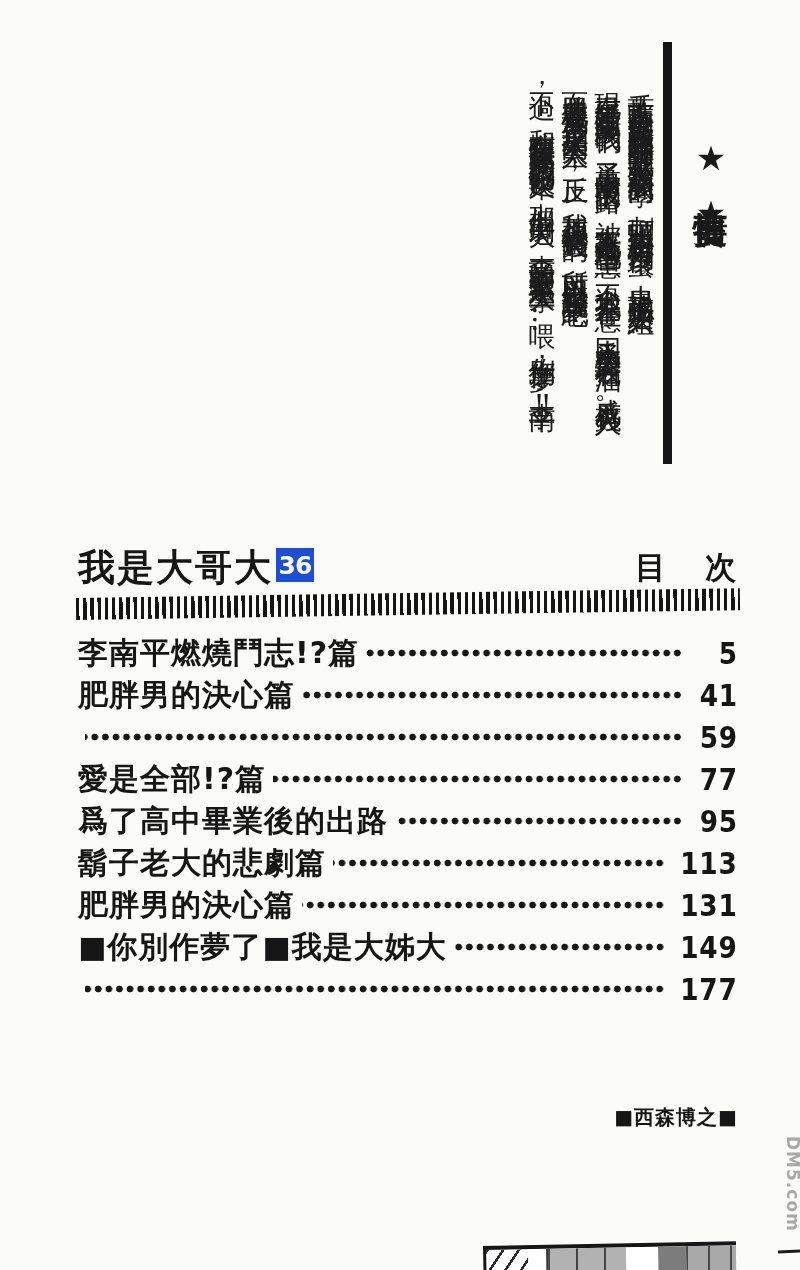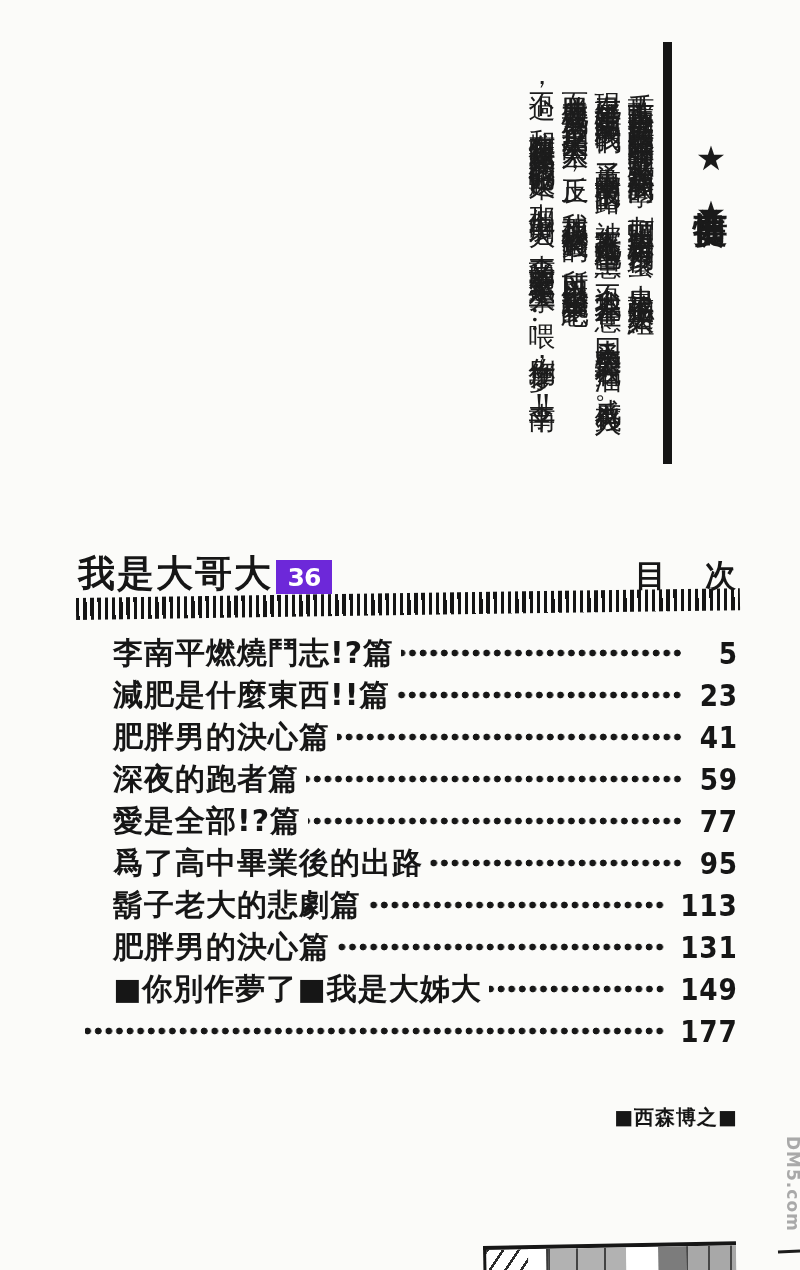--- a/index.html
+++ b/index.html
@@ -28,49 +28,49 @@
     writing-mode:vertical-rl;text-orientation:mixed;
     font-family:"DejaVu Serif","Liberation Serif",serif;
     font-size:27px;letter-spacing:3px;line-height:33px;
     color:#1c1c1c;
     line-break:anywhere;word-break:break-all;
   }
   .recap-text p{margin:0;padding:0;text-indent:1em;}
   
   .toc-header{
     position:absolute;left:78px;top:548px;width:662px;height:46px;
-    display:flex;align-items:flex-end;
+    display:flex;
   }
   .toc-title{
     font-size:37px;font-weight:bold;letter-spacing:2px;line-height:40px;
     white-space:nowrap;
   }
   .volume-box{
     display:inline-flex;align-items:center;justify-content:center;
-    width:56px;height:34px;background:#6d28d9;color:#fff;
+    width:38px;height:34px;background:#1d4ed8;color:#fff;
     font-size:25px;font-weight:bold;margin-left:3px;
     letter-spacing:-1px;
   }
   .toc-heading{
     margin-left:auto;font-size:31px;font-weight:bold;line-height:38px;
     white-space:nowrap;letter-spacing:4px;
   }
   .stripe-bar{
     position:absolute;left:76px;top:598px;width:664px;height:22px;
     background:repeating-linear-gradient(90deg,#141414 0 3.4px,transparent 3.4px 7.2px);
     transform:rotate(-0.85deg);transform-origin:left center;
   }
   .toc-list{
     position:absolute;left:78px;top:632px;width:660px;
   }
   .toc-row{
     display:flex;align-items:center;height:42px;
   }
   .toc-label{
-    font-size:30px;font-weight:bold;letter-spacing:1px;white-space:nowrap;margin-left:35px;
+    font-size:30px;font-weight:bold;letter-spacing:1px;white-space:nowrap;
   }
   .toc-leader{
     flex:1;height:12px;margin:0 5px 0 7px;
     background-image:radial-gradient(circle at 5px 6px,#171717 3.1px,transparent 3.7px);
     background-size:10.6px 12px;background-repeat:repeat-x;
     background-position:right center;
   }
   .toc-page{
     font-size:31px;font-weight:bold;min-width:50px;text-align:right;
     display:inline-block;transform:scaleX(0.85);transform-origin:right center;
@@ -133,31 +133,25 @@
 </div>
 <div class="stripe-bar"></div>
 
 <div class="toc-list">
   <div class="toc-row">
     <span class="toc-label">李南平燃燒鬥志!?篇</span>
     <span class="toc-leader"></span>
     <span class="toc-page">5</span>
   </div>
   <div class="toc-row">
-    <span class="toc-label">減肥是什麼東西!!篇</span>
-    <span class="toc-leader"></span>
-    <span class="toc-page">23</span>
-  </div>
-  <div class="toc-row">
     <span class="toc-label">肥胖男的決心篇</span>
     <span class="toc-leader"></span>
     <span class="toc-page">41</span>
   </div>
   <div class="toc-row">
-    <span class="toc-label">深夜的跑者篇</span>
     <span class="toc-leader"></span>
     <span class="toc-page">59</span>
   </div>
   <div class="toc-row">
     <span class="toc-label">愛是全部!?篇</span>
     <span class="toc-leader"></span>
     <span class="toc-page">77</span>
   </div>
   <div class="toc-row">
     <span class="toc-label">爲了高中畢業後的出路</span>

